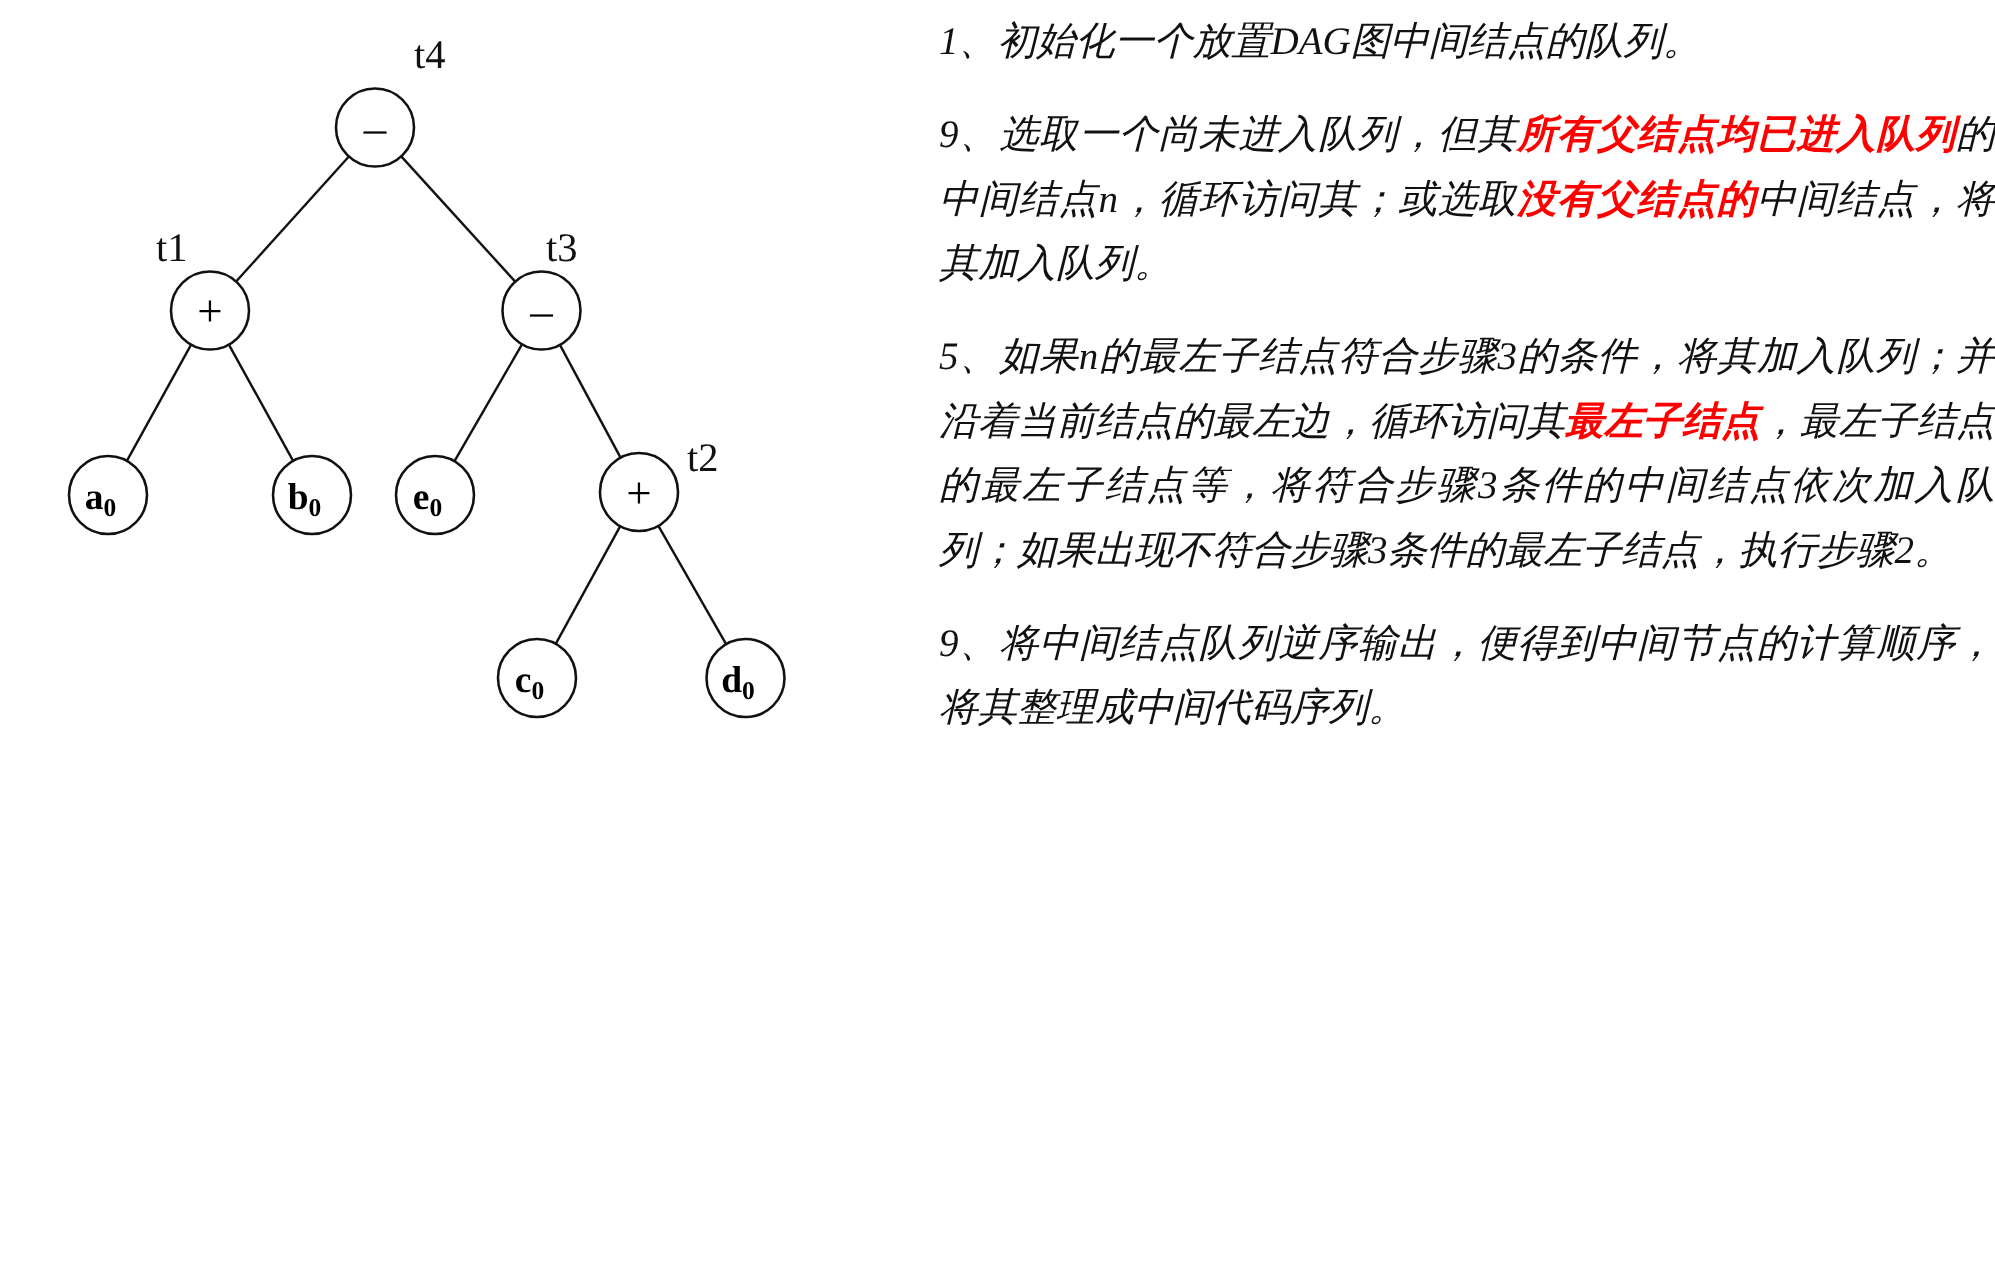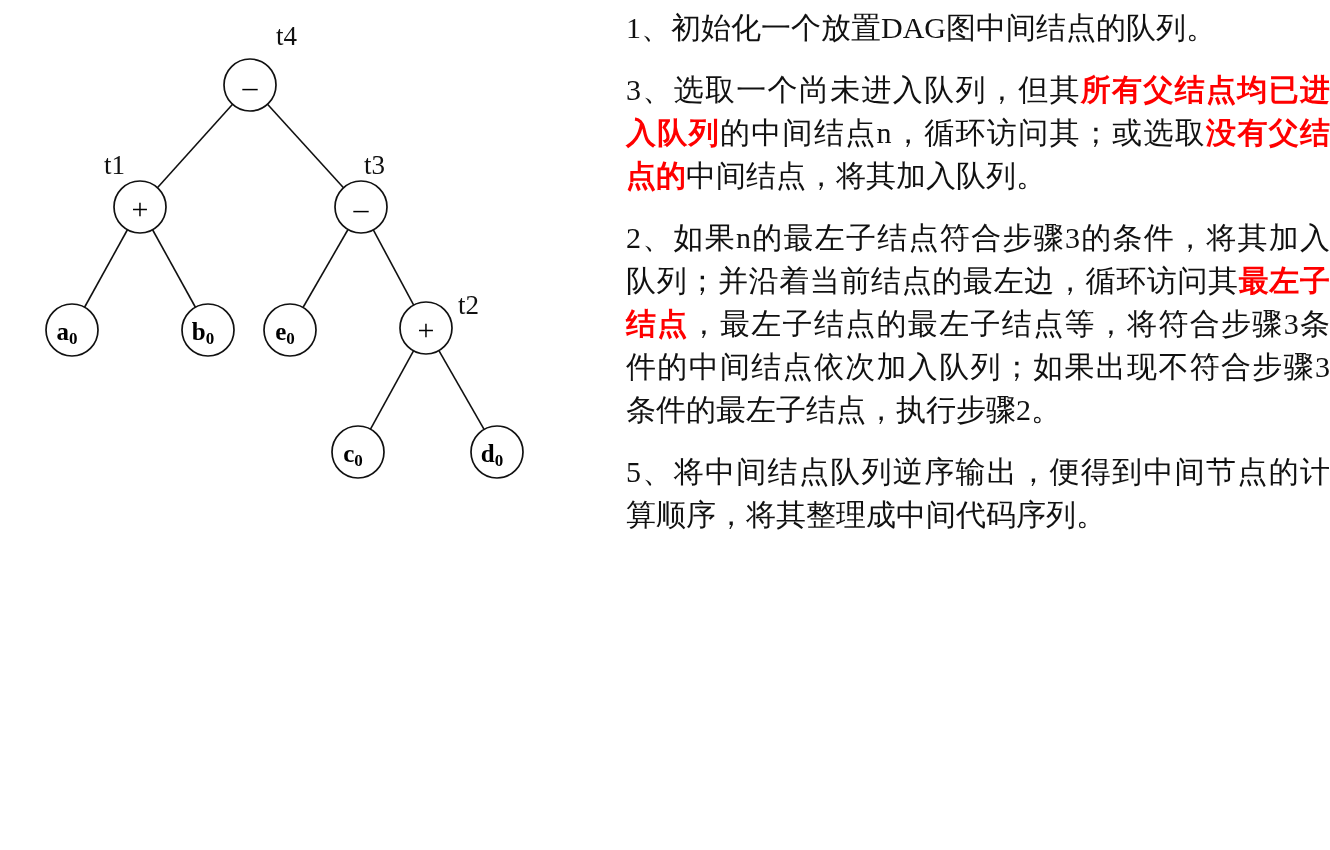--- a/index.html
+++ b/index.html
@@ -36,26 +36,27 @@
   .edge{stroke:#111;stroke-width:1.6;fill:none;}
   .node-circle{fill:#ffffff;stroke:#111;stroke-width:1.7;}
 
   
   #steps-panel{
     position:absolute;left:626px;top:6px;width:704px;
   }
   .step{
     margin:0 0 19px 0;
     font-family:"Liberation Serif","DejaVu Serif",serif;
-    font-size:30px;
+    font-size:26px;
     line-height:43px;
     color:#111;
     letter-spacing:0px;
     text-align:justify;
     text-justify:inter-character;
+    font-style:italic;
   }
   .step:last-child{margin-bottom:0;}
   .step .hl{color:#f00;font-weight:bold;}
 
   
   #queue-row{
     position:absolute;left:0;top:760px;width:1330px;height:90px;
   }
 </style>
 </head>
@@ -117,23 +118,23 @@
           <text x="276" y="36" class="node-tag-text">t4</text>
           <text x="104" y="165" class="node-tag-text">t1</text>
           <text x="364" y="165" class="node-tag-text">t3</text>
           <text x="458" y="305" class="node-tag-text">t2</text>
         </g>
     </svg>
   </div>
 
   <div id="steps-panel">
       <p class="step"><span>1、初始化一个放置DAG图中间结点的队列。</span></p>
-      <p class="step"><span>3、选取一个尚未进入队列，但其</span><span class="hl">所有父结点均已进入队列</span><span>的中间结点n，循环访问其；或选取</span><span class="hl">没有父结点的</span><span>中间结点，将其加入队列。</span></p>
-      <p class="step"><span>2、如果n的最左子结点符合步骤3的条件，将其加入队列；并沿着当前结点的最左边，循环访问其</span><span class="hl">最左子结点</span><span>，最左子结点的最左子结点等，将符合步骤3条件的中间结点依次加入队列；如果出现不符合步骤3条件的最左子结点，执行步骤2。</span></p>
-      <p class="step"><span>5、将中间结点队列逆序输出，便得到中间节点的计算顺序，将其整理成中间代码序列。</span></p>
+      <p class="step"><span>9、选取一个尚未进入队列，但其</span><span class="hl">所有父结点均已进入队列</span><span>的中间结点n，循环访问其；或选取</span><span class="hl">没有父结点的</span><span>中间结点，将其加入队列。</span></p>
+      <p class="step"><span>5、如果n的最左子结点符合步骤3的条件，将其加入队列；并沿着当前结点的最左边，循环访问其</span><span class="hl">最左子结点</span><span>，最左子结点的最左子结点等，将符合步骤3条件的中间结点依次加入队列；如果出现不符合步骤3条件的最左子结点，执行步骤2。</span></p>
+      <p class="step"><span>9、将中间结点队列逆序输出，便得到中间节点的计算顺序，将其整理成中间代码序列。</span></p>
     </div>
 
   <div id="queue-row">
     
     
   </div>
 
 </div>
 
 </body></html>

